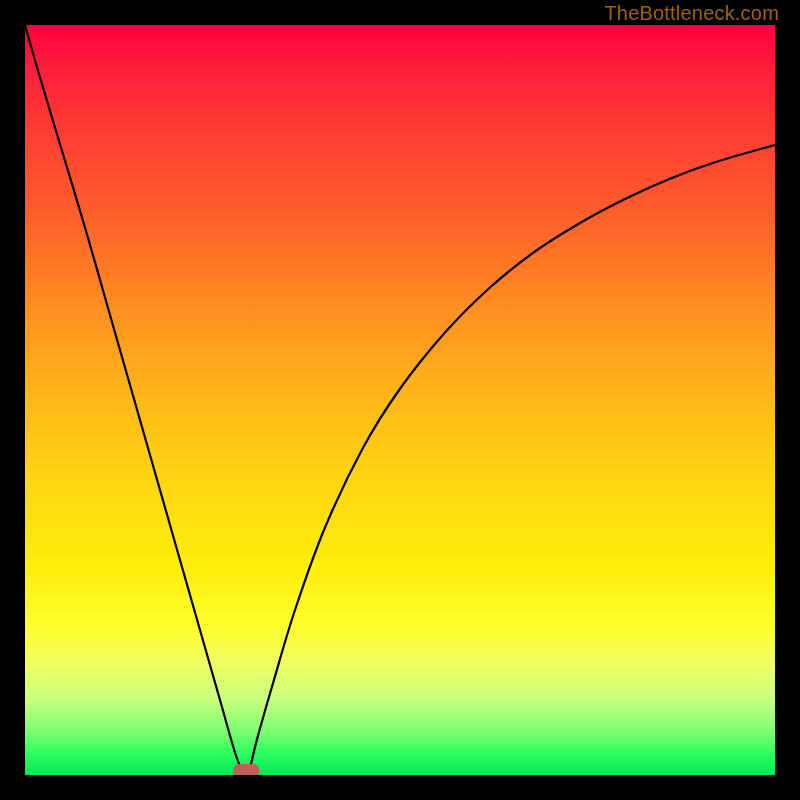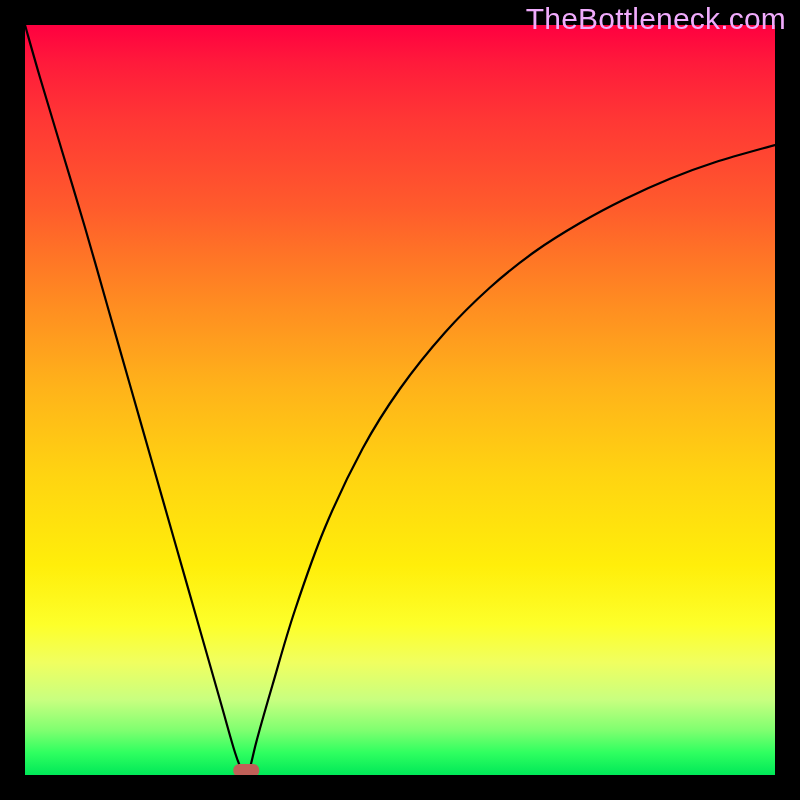--- a/index.html
+++ b/index.html
@@ -43,23 +43,23 @@
   .plot-svg {
     position: absolute;
     left: 0;
     top: 0;
     width: 750px;
     height: 750px;
   }
   .watermark {
     position: absolute;
     top: 2px;
-    right: 14px;
-    color: #f0abfc;
-    font-size: 30px;
+    right: 21px;
+    color: #a16207;
+    font-size: 20px;
     font-weight: 500;
     letter-spacing: 0.2px;
     user-select: none;
   }
 </style>
 </head>
 <body>
 
 <div class="canvas">
   <div class="plot-area">

